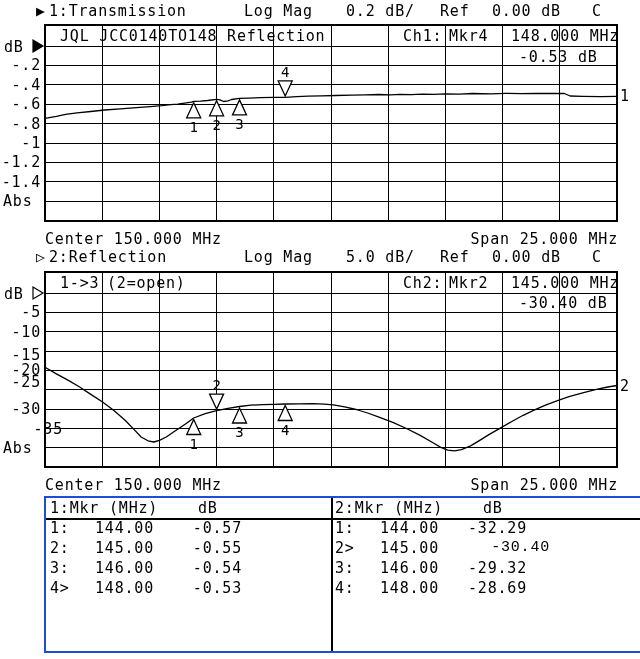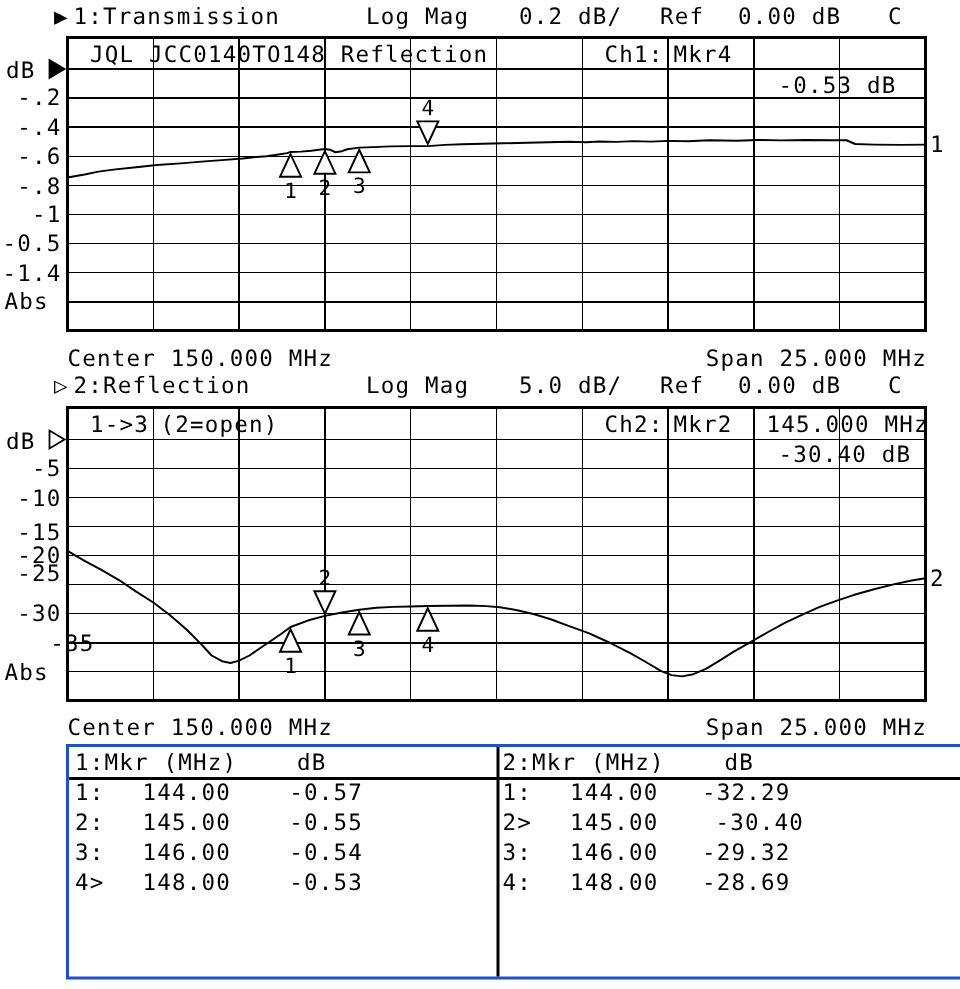--- a/index.html
+++ b/index.html
@@ -97,30 +97,31 @@
   <span class="t" style="left:49px;top:3px;">1:Transmission</span>
   <span class="t" style="left:244px;top:3px;">Log Mag</span>
   <span class="t" style="left:346px;top:3px;">0.2 dB/</span>
   <span class="t" style="left:440px;top:3px;">Ref</span>
   <span class="t" style="left:492px;top:3px;">0.00 dB</span>
   <span class="t" style="left:592px;top:3px;">C</span>
 
   <span class="t" style="left:60px;top:28px;">JQL JCC0140TO148 Reflection</span>
   <span class="t" style="left:403px;top:28px;">Ch1:</span>
   <span class="t" style="left:449px;top:28px;">Mkr4</span>
+  <span class="t" style="left:511px;top:28px;">148.000 MHz</span>
   <span class="t" style="left:519px;top:49px;">-0.53 dB</span>
 
   <span class="t" style="left:4px;top:39px;">dB</span>
   <div id="ch1-yaxis">
       <span class="t ra" style="left: 0px; width: 41px; top: 57.4px;">-.2</span>
       <span class="t ra" style="left: 0px; width: 41px; top: 76.8px;">-.4</span>
       <span class="t ra" style="left: 0px; width: 41px; top: 96.2px;">-.6</span>
       <span class="t ra" style="left: 0px; width: 41px; top: 115.6px;">-.8</span>
       <span class="t ra" style="left: 0px; width: 41px; top: 135px;">-1</span>
-      <span class="t ra" style="left: 0px; width: 41px; top: 154.4px;">-0.5</span>
+      <span class="t ra" style="left: 0px; width: 41px; top: 154.4px;">-1.2</span>
       <span class="t ra" style="left: 0px; width: 41px; top: 173.8px;">-1.4</span>
       <span class="t" style="left: 3px; top: 193.2px;">Abs</span>
     </div>
 
   <span class="t" style="left:45px;top:231px;">Center 150.000 MHz</span>
   <span class="t ra" style="left:458px;top:231px;width:160px;">Span 25.000 MHz</span>
 
   <span class="t" style="left:36px;top:249px;">▷</span>
   <span class="t" style="left:49px;top:249px;">2:Reflection</span>
   <span class="t" style="left:244px;top:249px;">Log Mag</span>
@@ -169,21 +170,21 @@
         <span class="t ra" style="left: 36px; top: 62px; width: 72px;">146.00</span>
         <span class="t ra" style="left: 104px; top: 62px; width: 92px;">-0.54</span>
         <span class="t" style="left: 4px; top: 82px; width: 28px;">4&gt;</span>
         <span class="t ra" style="left: 36px; top: 82px; width: 72px;">148.00</span>
         <span class="t ra" style="left: 104px; top: 82px; width: 92px;">-0.53</span>
         <span class="t" style="left: 289px; top: 22px; width: 28px;">1:</span>
         <span class="t ra" style="left: 321px; top: 22px; width: 72px;">144.00</span>
         <span class="t ra" style="left: 389px; top: 22px; width: 92px;">-32.29</span>
         <span class="t" style="left: 289px; top: 42px; width: 28px;">2&gt;</span>
         <span class="t ra" style="left: 321px; top: 42px; width: 72px;">145.00</span>
-        <span class="t ra" style="left: 398px; top: 42px; width: 92px;">-30.40</span>
+        <span class="t ra" style="left: 412px; top: 42px; width: 92px; font-family: Liberation Mono, monospace;">-30.40</span>
         <span class="t" style="left: 289px; top: 62px; width: 28px;">3:</span>
         <span class="t ra" style="left: 321px; top: 62px; width: 72px;">146.00</span>
         <span class="t ra" style="left: 389px; top: 62px; width: 92px;">-29.32</span>
         <span class="t" style="left: 289px; top: 82px; width: 28px;">4:</span>
         <span class="t ra" style="left: 321px; top: 82px; width: 72px;">148.00</span>
         <span class="t ra" style="left: 389px; top: 82px; width: 92px;">-28.69</span>
       </div>
   </div>
 </div>
 

